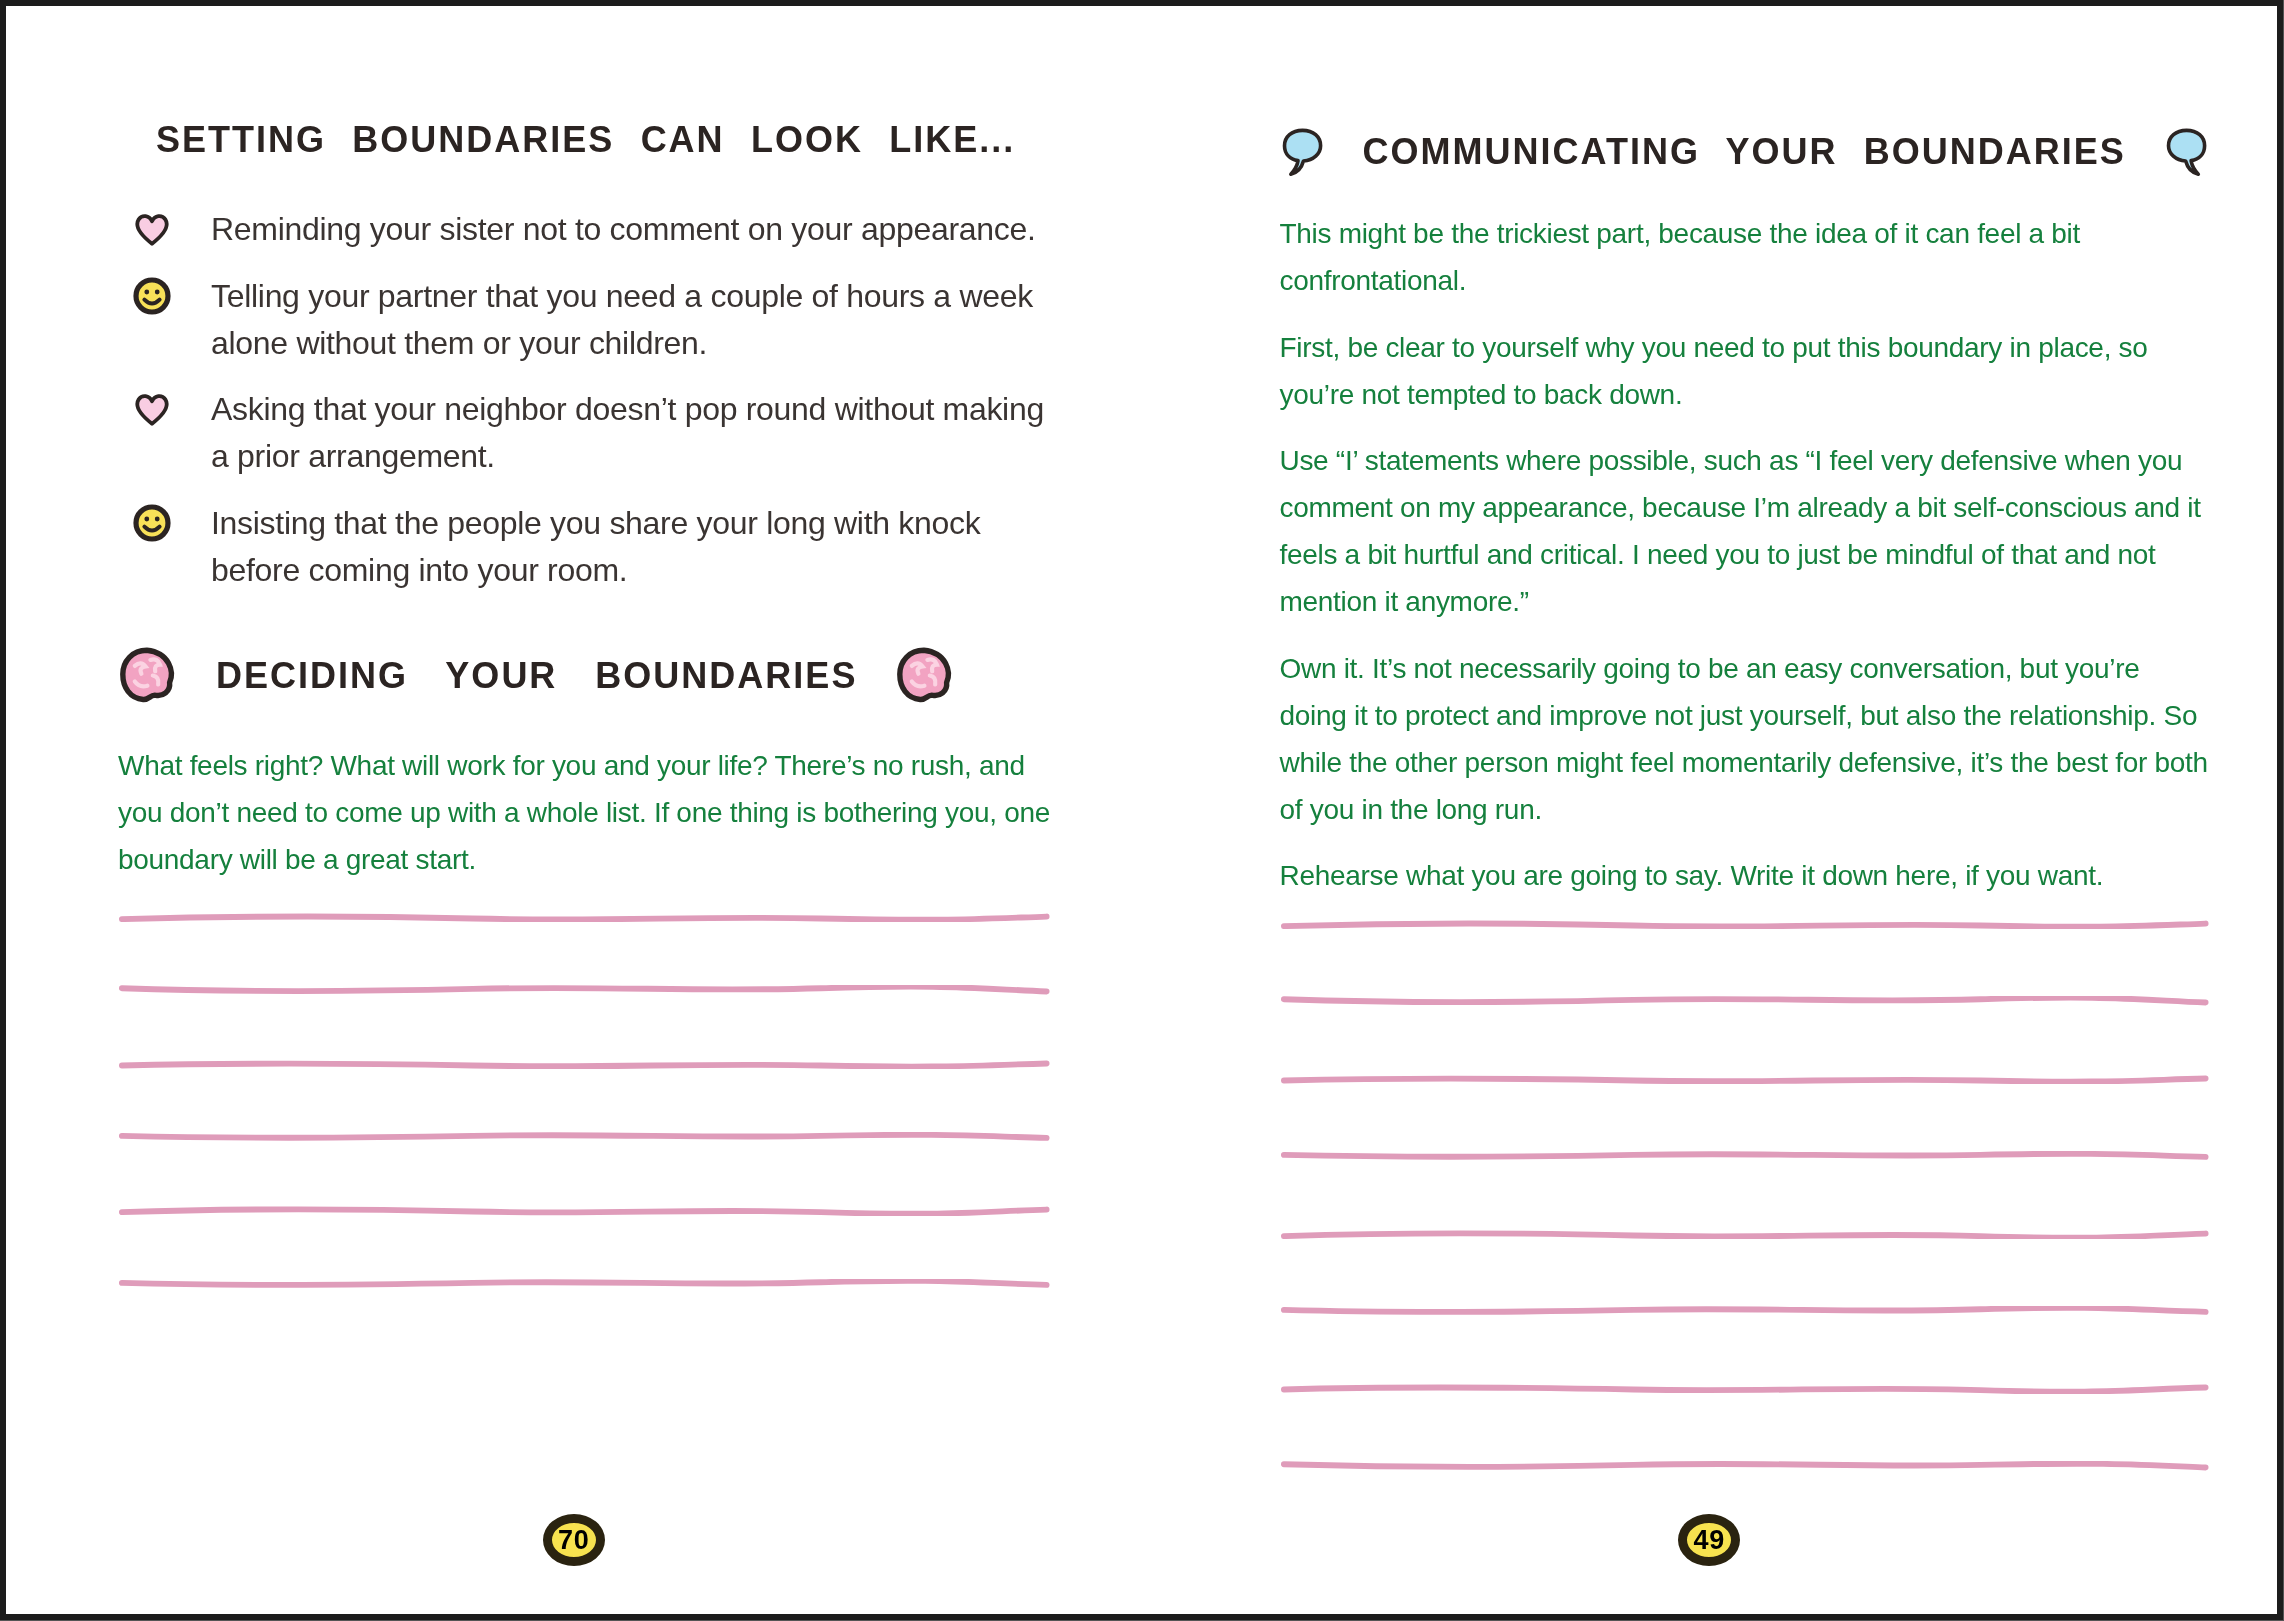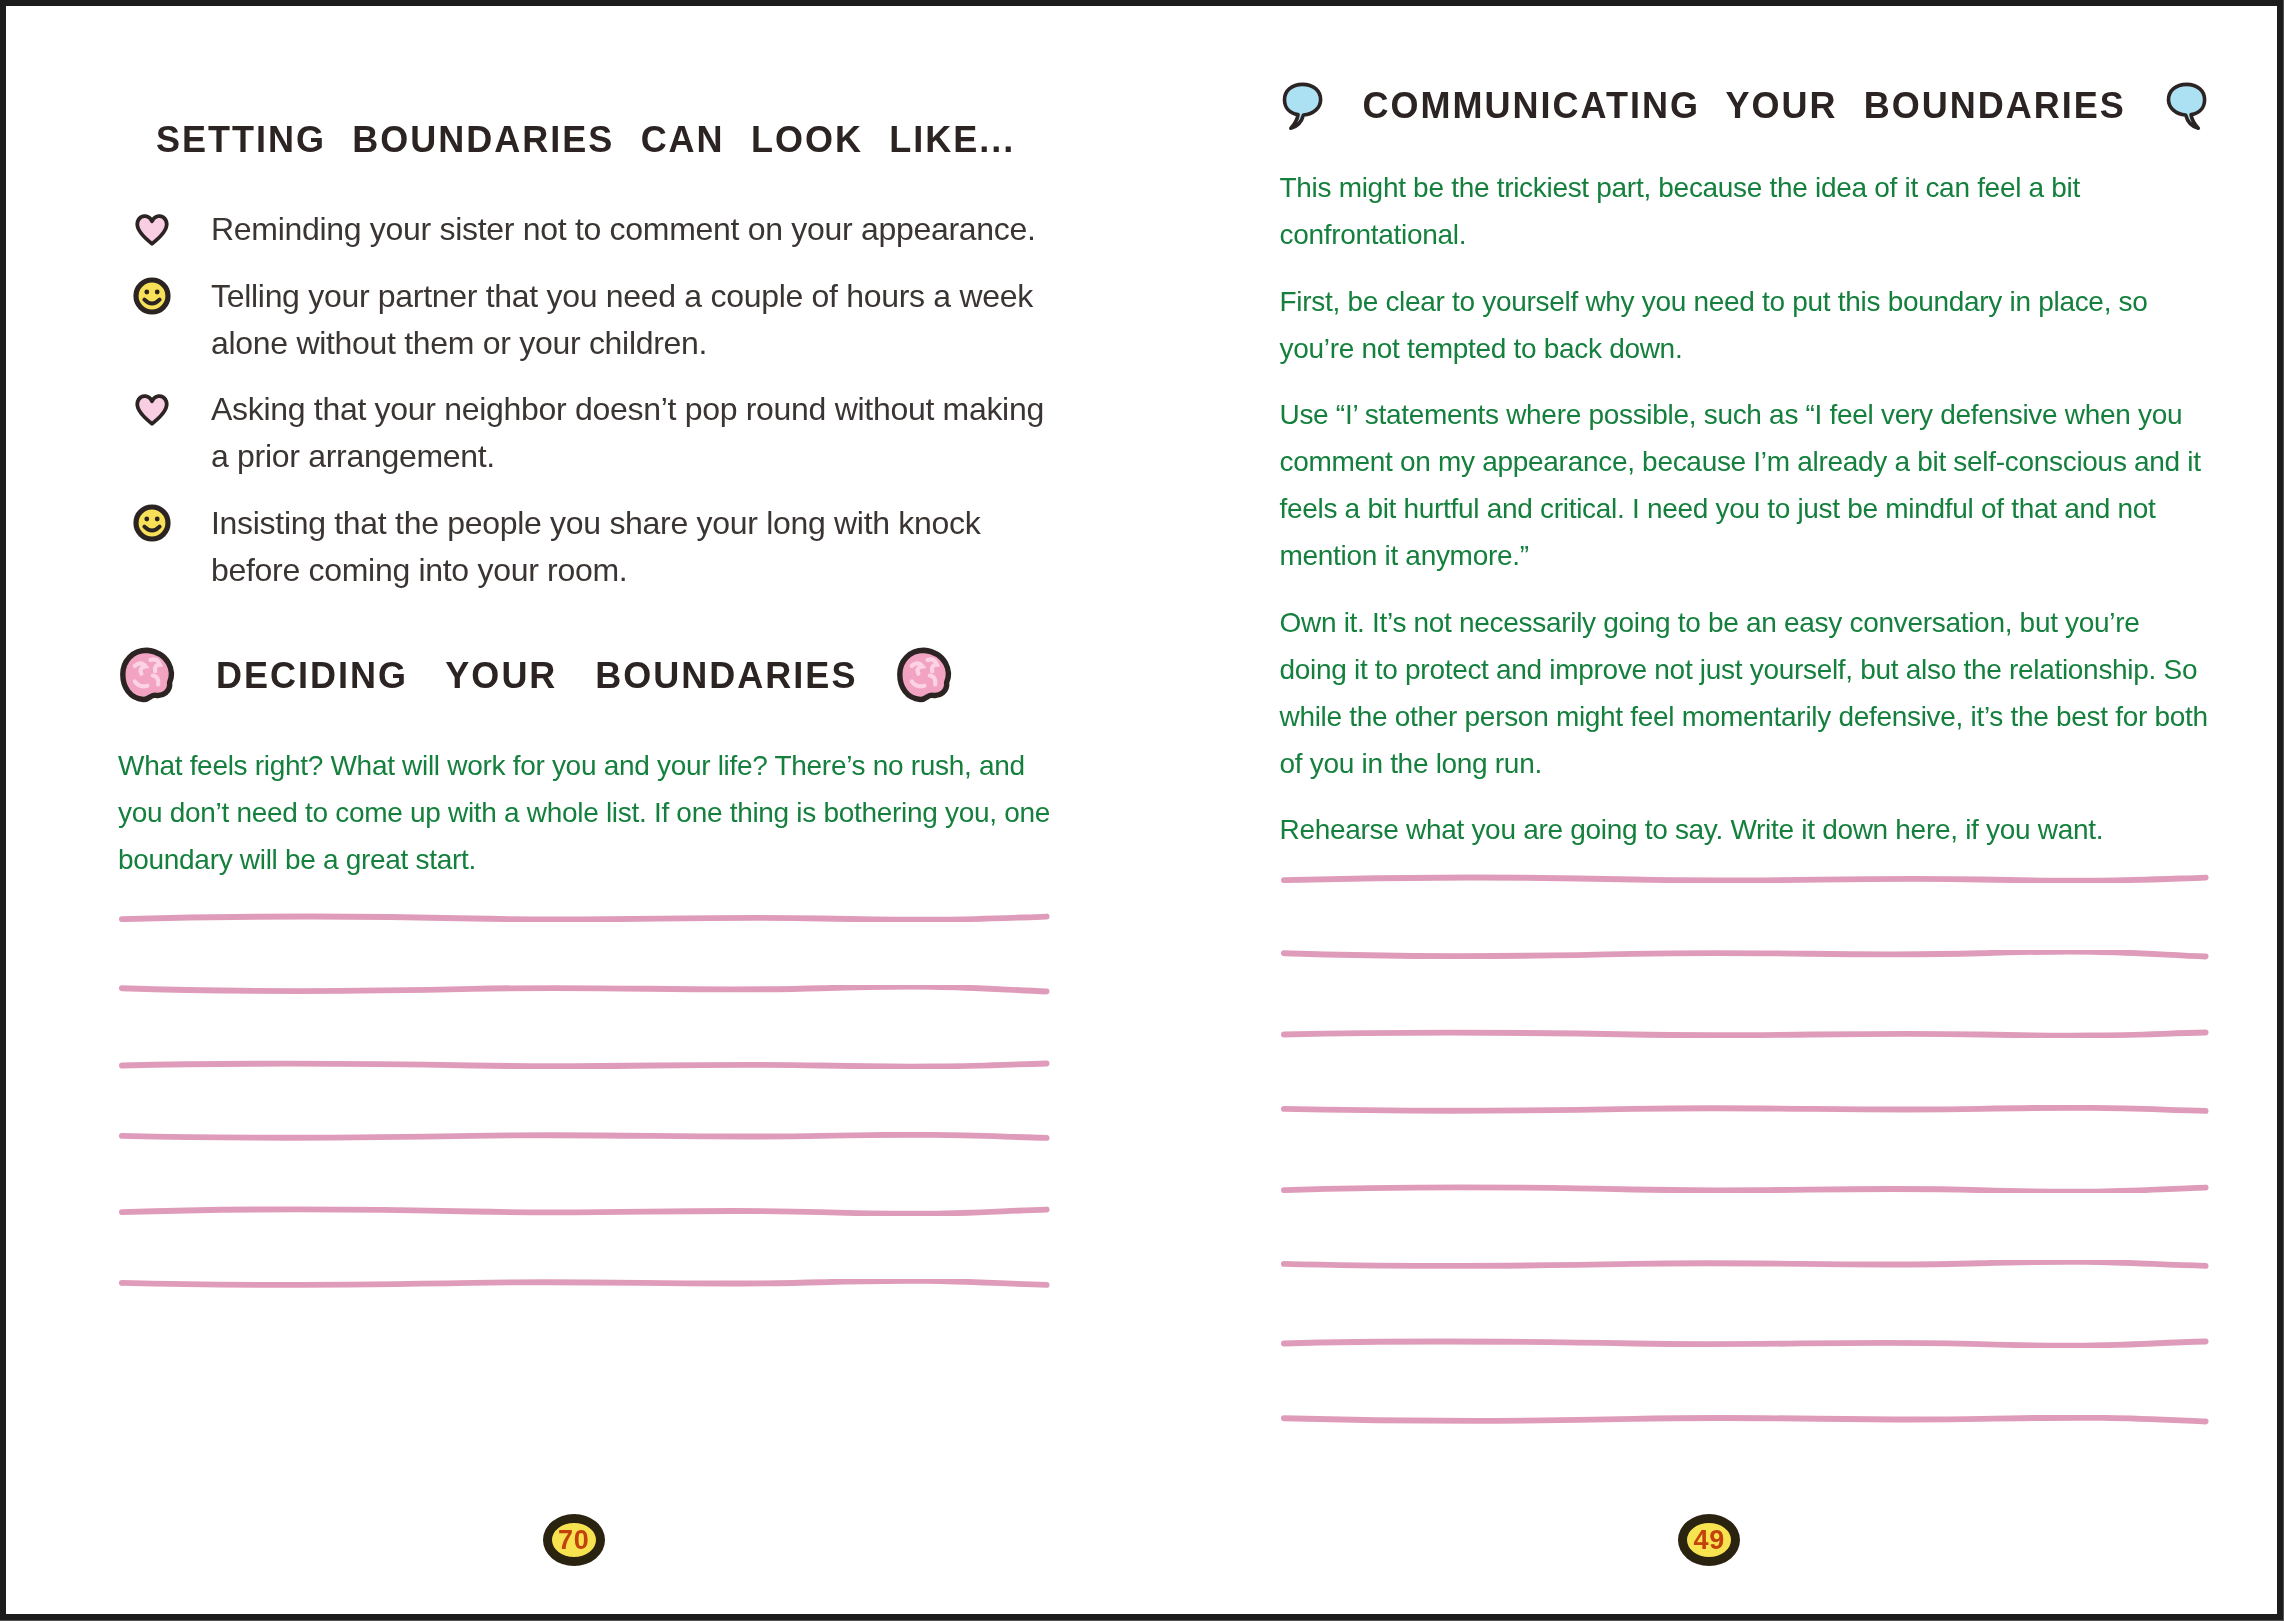--- a/index.html
+++ b/index.html
@@ -8,21 +8,21 @@
     width: 2271px;
     height: 1608px;
     border: 6.5px solid #1c1c1c;
     background: #ffffff;
     overflow: hidden;
     font-family: "Liberation Sans", sans-serif;
   }
   .spread { display: flex; width: 100%; height: 100%; }
   .page { position: relative; width: 50%; height: 100%; box-sizing: border-box; }
   .page.left  { padding: 98px 91px 0 112px; }
-  .page.right { padding: 64px 68px 0 138px; }
+  .page.right { padding: 110px 68px 0 138px; }
 
   
   .doodle-header {
     display: flex; align-items: center; gap: 38px;
     height: 72px; margin: 0 0 30px 0;
   }
   .page.right .doodle-header { margin-bottom: 22px; }
   .doodle-title {
     font-weight: 800;
     font-size: 36px;
@@ -63,21 +63,21 @@
   .page.right .rules { margin-top: 18px; }
   .rule { display: block; width: 100%; }
 
   
   .badge {
     position: absolute; left: 50%; bottom: 48px; transform: translateX(-50%);
     width: 44px; height: 34px;
     border: 9px solid #2a2310; border-radius: 50%;
     background: #f7e24f;
     display: flex; align-items: center; justify-content: center;
-    font-weight: 800; font-size: 27px; color: #c2410c;
+    font-weight: 800; font-size: 27px; color: #000000;
     letter-spacing: 0.7px;
   }
 
   svg.doodle { display: block; }
 </style>
 </head>
 <body>
 
 <svg width="0" height="0" style="position:absolute">
   <defs>

